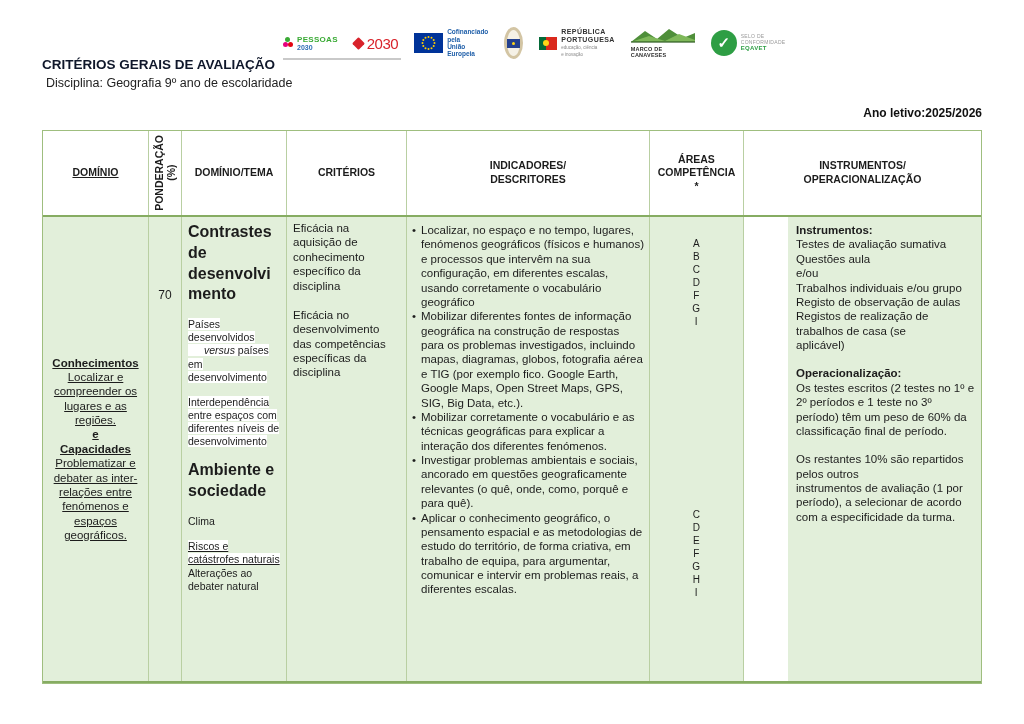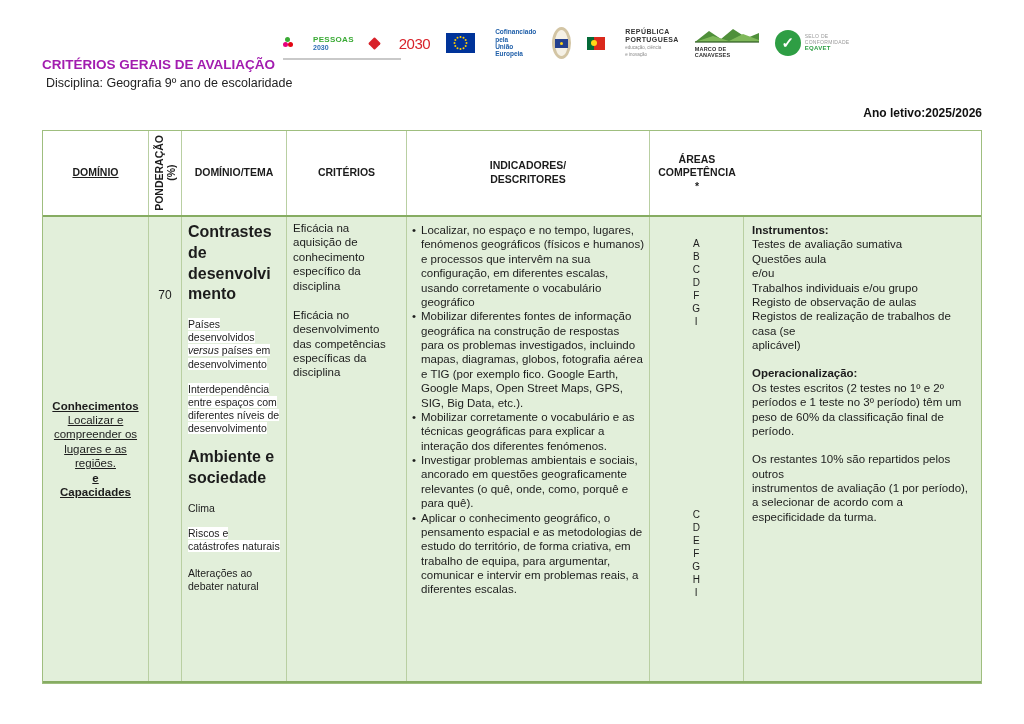--- a/index.html
+++ b/index.html
@@ -3,21 +3,21 @@
 <meta charset="utf-8">
 <style>
   * { margin:0; padding:0; box-sizing:border-box; }
   html,body { width:1024px; height:724px; background:#ffffff; }
   body { font-family:"Liberation Sans", sans-serif; color:#1c1c1c; position:relative; }
   .page { position:absolute; inset:0; background:#fff; }
 
   
   .logo-strip { position:absolute; left:283px; top:22px; width:470px; height:42px;
                 display:flex; align-items:center; gap:16px; }
-  .logo { display:flex; align-items:center; gap:20px; }
+  .logo { display:flex; align-items:center; gap:4px; }
   .pessoas-txt { line-height:1; }
   .pessoas-l1 { color:#3aaa35; font-weight:bold; font-size:8px; letter-spacing:.3px; }
   .pessoas-l2 { color:#2d6db4; font-size:7px; font-weight:bold; }
   .pessoas-tagline { position:absolute; left:283px; top:58px; width:118px; height:2px; background:#c9c9c9; }
   .flower { width:10px; height:12px; position:relative; }
   .flower i { position:absolute; border-radius:50%; }
   .f1 { width:5px; height:5px; background:#3aaa35; left:2px; top:0; }
   .f2 { width:5px; height:5px; background:#e5007d; left:0; top:5px; }
   .f3 { width:5px; height:5px; background:#e30613; left:5px; top:5px; }
   .p2030-mark { width:9px; height:9px; background:#d8222a; transform:rotate(45deg); border-radius:1px; }
@@ -39,53 +39,53 @@
   .marco { display:flex; flex-direction:column; align-items:center; }
   .marco-name { font-size:5.5px; font-weight:bold; color:#2d2d2d; letter-spacing:.2px; margin-top:1px; }
   .eqavet { display:flex; align-items:center; gap:4px; }
   .eq-circle { width:26px; height:26px; border-radius:50%; background:#2e9e44; color:#fff;
                display:flex; align-items:center; justify-content:center; font-size:15px; font-weight:bold; }
   .eq-txt { line-height:1.15; }
   .eq-gray { font-size:5px; color:#9a9a9a; letter-spacing:.3px; }
   .eq-green { font-size:6px; color:#2e9e44; font-weight:bold; letter-spacing:.3px; }
 
   
-  .doc-title { position:absolute; left:42px; top:57px; font-size:13.5px; font-weight:bold; color:#a21caf; }
+  .doc-title { position:absolute; left:42px; top:57px; font-size:13.5px; font-weight:bold; color:#0f172a; }
   .doc-subtitle { position:absolute; left:46px; top:76px; font-size:12.5px; color:#222; }
   .school-year { position:absolute; right:42px; top:106px; font-size:12px; font-weight:bold; color:#111; }
 
   
   .tbl { position:absolute; left:42px; top:130px; width:940px; border:1px solid #9fbe7f; }
   .trow { display:flex; }
   .c1{width:106px;text-decoration:underline;} .c2{width:33px;} .c3{width:105px;} .c4{width:120px;}
   .c5{width:243px;} .c6{width:94px;} .c7{flex:1;}
   .th { background:#fff; min-height:84px; border-right:1px solid #b9cfa2;
         display:flex; flex-direction:column; align-items:center; justify-content:center;
         font-size:10.5px; font-weight:bold; text-align:center; line-height:1.3; padding:4px 2px; }
   .th:last-child { border-right:none; }
   .thead { border-bottom:2px solid #86ac62; }
   .vert { writing-mode:vertical-rl; transform:rotate(180deg); display:flex; flex-direction:column;
           align-items:center; line-height:1.15; }
   .td { background:#e2efda; border-right:1px solid #b9cfa2; min-height:464px; padding:5px 6px;
         font-size:11.5px; line-height:1.25; }
-  .td:last-child { border-right:none; }
+  .td:last-child { border-right:none;margin-left:44px; }
   .tbody { border-bottom:2px solid #86ac62; }
 
   .cell-dominio { display:flex; align-items:center; justify-content:flex-start; text-align:center; }
   .cell-dominio .inner { width:100%; }
   .b { font-weight:bold; }
   .cell-pond { text-align:center; padding-top:71px; font-size:12px; }
 
   .cell-tema { font-size:10.5px; }
   .tema-h { font-size:16px; font-weight:bold; line-height:1.3; word-break:break-word; margin-bottom:13px; }
   .tema-h2 { margin-top:2px; }
   .hl { background:#ffffff; }
-  .it { font-style:italic; }
+  .it { font-style:italic;padding-left:16px; }
   .tema-block { margin-bottom:12px; }
-  .tema-block.tight { margin-bottom:14px; }
+  .tema-block.tight { margin-bottom:1px;text-decoration:underline; }
 
   .cell-crit { padding-top:4px; }
   .crit-p { margin-bottom:15px; }
 
   .cell-ind { padding:6px 4px 4px 5px; }
   .bullet-item { display:flex; margin-bottom:0; }
   .bullet-dot { width:9px; flex:none; }
   .bullet-txt { flex:1; }
 
   .cell-areas { text-align:center; font-size:10px; line-height:13px; padding-top:20px; }
@@ -188,30 +188,35 @@
       <div class="th c4">CRITÉRIOS</div>
       <div class="th c5">
         <div>INDICADORES/</div>
         <div>DESCRITORES</div>
       </div>
       <div class="th c6">
         <div>ÁREAS</div>
         <div>COMPETÊNCIA</div>
         <div>*</div>
       </div>
+      <div class="th c7">
+        <div>INSTRUMENTOS/</div>
+        <div>OPERACIONALIZAÇÃO</div>
+      </div>
     </div>
 
     <div class="trow tbody">
 
       <div class="td c1 cell-dominio">
         <div class="inner">
           <div class="b">Conhecimentos</div>
           <div>Localizar e compreender os lugares e as regiões.</div>
           <div class="b">e</div>
           <div class="b">Capacidades</div>
+          <div>Problematizar e debater as inter-relações entre fenómenos e espaços geográficos.</div>
         </div>
       </div>
 
       <div class="td c2 cell-pond">70</div>
 
       <div class="td c3 cell-tema">
         <div class="tema-h">Contrastes de desenvolvimento</div>
         <div class="tema-block"><span class="hl"><span>Países desenvolvidos </span><span class="it">versus</span><span> países em desenvolvimento</span></span></div>
         <div class="tema-block"><span class="hl">Interdependência entre espaços com diferentes níveis de desenvolvimento</span></div>
         <div class="tema-h tema-h2">Ambiente e sociedade</div>

